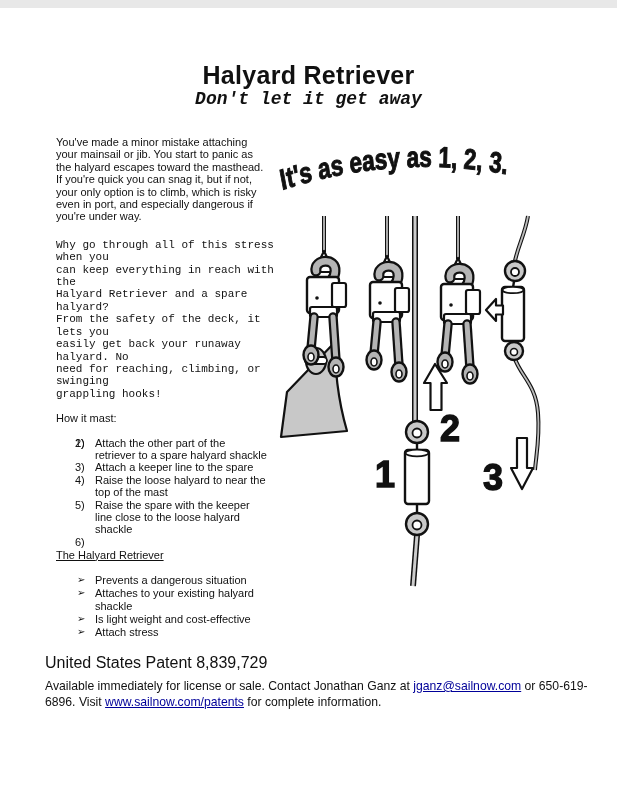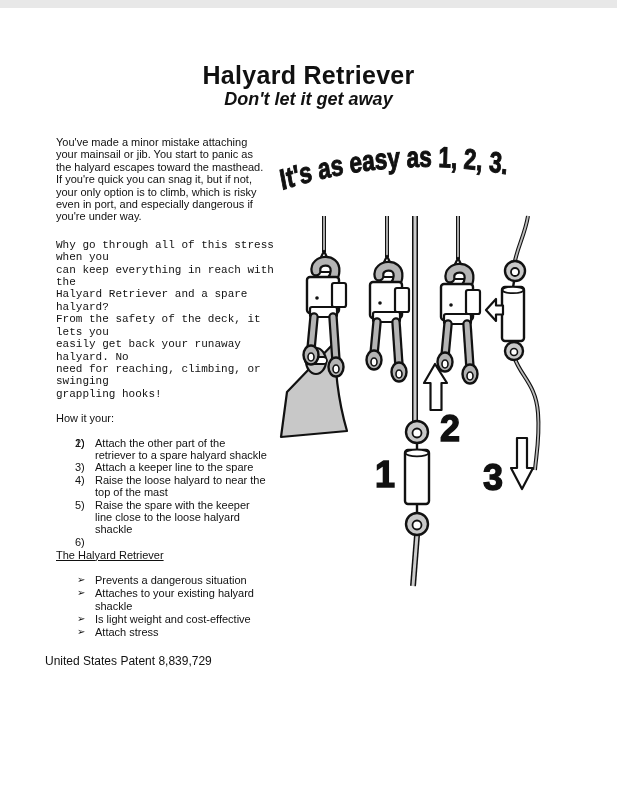--- a/index.html
+++ b/index.html
@@ -3,21 +3,21 @@
 <meta charset="utf-8">
 <style>
   html,body { margin:0; padding:0; background:#e8e8e8; }
   .page {
     position:relative; width:617px; height:798px; margin:8px auto;
     background:#ffffff; overflow:hidden;
     font-family:"Liberation Sans","DejaVu Sans",sans-serif; color:#111;
   }
   .header { position:absolute; top:54px; left:0; width:617px; text-align:center; }
   .title  { font-size:25px; font-weight:bold; letter-spacing:.3px; line-height:26px; }
-  .subtitle { font-size:18px; font-weight:bold; font-style:italic; line-height:22px; }
+  .subtitle { font-size:18px; font-weight:bold; font-style:italic; line-height:22px;font-family:Liberation Mono, monospace; }
 
   .left-col { position:absolute; left:56px; top:128px; width:236px;
               font-size:11px; line-height:12.4px; }
   .left-col p { margin:0; white-space:pre-line; }
   .para1 { margin-bottom:16px !important; }
   .para2 { margin-bottom:12px !important;font-family:Liberation Mono, monospace; }
   .how-heading { margin-bottom:12px !important; }
 
   ol.how-list { list-style:none; margin:0; padding:0; }
   ol.how-list li { position:relative; padding-left:39px; }
@@ -25,21 +25,21 @@
   ol.how-list .txt { white-space:pre-line; }
 
   .features-heading { margin-top:13px !important; margin-bottom:13px !important; }
   .features-heading span { text-decoration:underline; }
 
   ul.feat-list { list-style:none; margin:0; padding:0; line-height:12.9px; }
   ul.feat-list li { position:relative; padding-left:39px; }
   ul.feat-list .marker { position:absolute; left:21px; top:0; font-size:10px; }
   ul.feat-list .txt { white-space:pre-line; }
 
-  .patent { position:absolute; left:45px; top:646px; font-size:12px; }
+  .patent { position:absolute; left:45px; top:646px; font-size:16px; }
   .contact { position:absolute; left:45px; top:671px; width:550px;
              font-size:12.2px; line-height:15.6px; }
   a.doclink { color:#000099; text-decoration:underline; cursor:pointer; }
 
   .illustration { position:absolute; left:278px; top:130px; }
   svg text { font-family:"Liberation Sans","DejaVu Sans",sans-serif; }
 </style>
 </head>
 <body>
 
@@ -58,21 +58,21 @@
 your only option is to climb, which is risky
 even in port, and especially dangerous if
 you're under way.</p>
     <p class="para2">Why go through all of this stress when you
 can keep everything in reach with the
 Halyard Retriever and a spare halyard?
 From the safety of the deck, it lets you
 easily get back your runaway halyard. No
 need for reaching, climbing, or swinging
 grappling hooks!</p>
-    <p class="how-heading">How it your:</p>
+    <p class="how-heading">How it mast:</p>
 
     <ol class="how-list">
       <li><span class="num">1)</span></li>
       <li><span class="num">2)</span><span class="txt">Attach the other part of the
 retriever to a spare halyard shackle</span></li>
       <li><span class="num">3)</span><span class="txt">Attach a keeper line to the spare</span></li>
       <li><span class="num">4)</span><span class="txt">Raise the loose halyard to near the
 top of the mast</span></li>
       <li><span class="num">5)</span><span class="txt">Raise the spare with the keeper
 line close to the loose halyard
@@ -172,14 +172,15 @@
     <polygon points="208,172 218,161 218,167.5 225,167.5 225,176.5 218,176.5 218,183" fill="#fff" stroke="#111" stroke-width="2.2" stroke-linejoin="round"></polygon>
     <polygon points="239,300 249,300 249,330 255,330 244,351 233,330 239,330" fill="#fff" stroke="#111" stroke-width="2.2" stroke-linejoin="round"></polygon>
 
     <text x="107" y="349" text-anchor="middle" font-size="36" font-weight="bold" fill="#111" stroke="#111" stroke-width="1.4">1</text>
     <text x="172" y="303" text-anchor="middle" font-size="36" font-weight="bold" fill="#111" stroke="#111" stroke-width="1.4">2</text>
     <text x="215" y="352" text-anchor="middle" font-size="36" font-weight="bold" fill="#111" stroke="#111" stroke-width="1.4">3</text>
   </svg>
 
   <div class="patent">United States Patent 8,839,729</div>
 
+  <div class="contact"><span>Available immediately for license or sale. Contact Jonathan Ganz at </span><a class="doclink">jganz@sailnow.com</a><span> or 650-619-6896. Visit </span><a class="doclink">www.sailnow.com/patents</a><span> for complete information.</span></div>
 
 </div>
 
 </body></html>

